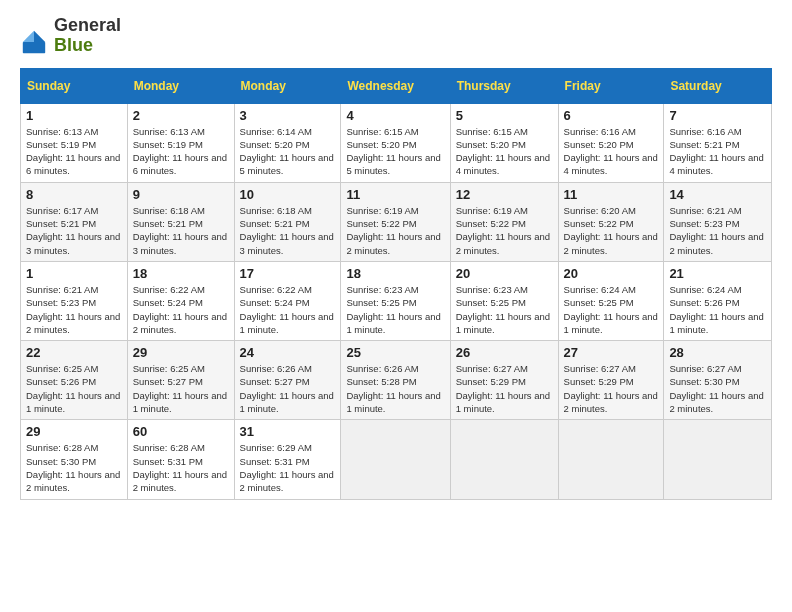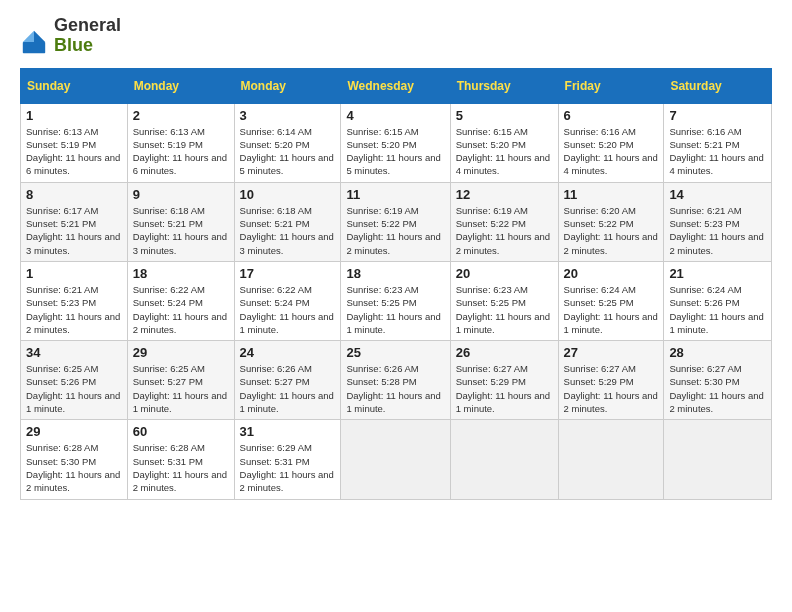--- a/index.html
+++ b/index.html
@@ -144,21 +144,21 @@
         <tr>
           <td><span class="day-num">1</span><span class="day-info">Sunrise: 6:21 AM<br>Sunset: 5:23 PM<br>Daylight: 11 hours and 2 minutes.</span></td>
           <td><span class="day-num">18</span><span class="day-info">Sunrise: 6:22 AM<br>Sunset: 5:24 PM<br>Daylight: 11 hours and 2 minutes.</span></td>
           <td><span class="day-num">17</span><span class="day-info">Sunrise: 6:22 AM<br>Sunset: 5:24 PM<br>Daylight: 11 hours and 1 minute.</span></td>
           <td><span class="day-num">18</span><span class="day-info">Sunrise: 6:23 AM<br>Sunset: 5:25 PM<br>Daylight: 11 hours and 1 minute.</span></td>
           <td><span class="day-num">20</span><span class="day-info">Sunrise: 6:23 AM<br>Sunset: 5:25 PM<br>Daylight: 11 hours and 1 minute.</span></td>
           <td><span class="day-num">20</span><span class="day-info">Sunrise: 6:24 AM<br>Sunset: 5:25 PM<br>Daylight: 11 hours and 1 minute.</span></td>
           <td><span class="day-num">21</span><span class="day-info">Sunrise: 6:24 AM<br>Sunset: 5:26 PM<br>Daylight: 11 hours and 1 minute.</span></td>
         </tr>
         <tr>
-          <td><span class="day-num">34</span><span class="day-info">Sunrise: 6:25 AM<br>Sunset: 5:26 PM<br>Daylight: 11 hours and 1 minute.</span></td>
+          <td><span class="day-num">22</span><span class="day-info">Sunrise: 6:25 AM<br>Sunset: 5:26 PM<br>Daylight: 11 hours and 1 minute.</span></td>
           <td><span class="day-num">29</span><span class="day-info">Sunrise: 6:25 AM<br>Sunset: 5:27 PM<br>Daylight: 11 hours and 1 minute.</span></td>
           <td><span class="day-num">24</span><span class="day-info">Sunrise: 6:26 AM<br>Sunset: 5:27 PM<br>Daylight: 11 hours and 1 minute.</span></td>
           <td><span class="day-num">25</span><span class="day-info">Sunrise: 6:26 AM<br>Sunset: 5:28 PM<br>Daylight: 11 hours and 1 minute.</span></td>
           <td><span class="day-num">26</span><span class="day-info">Sunrise: 6:27 AM<br>Sunset: 5:29 PM<br>Daylight: 11 hours and 1 minute.</span></td>
           <td><span class="day-num">27</span><span class="day-info">Sunrise: 6:27 AM<br>Sunset: 5:29 PM<br>Daylight: 11 hours and 2 minutes.</span></td>
           <td><span class="day-num">28</span><span class="day-info">Sunrise: 6:27 AM<br>Sunset: 5:30 PM<br>Daylight: 11 hours and 2 minutes.</span></td>
         </tr>
         <tr>
           <td><span class="day-num">29</span><span class="day-info">Sunrise: 6:28 AM<br>Sunset: 5:30 PM<br>Daylight: 11 hours and 2 minutes.</span></td>
           <td><span class="day-num">60</span><span class="day-info">Sunrise: 6:28 AM<br>Sunset: 5:31 PM<br>Daylight: 11 hours and 2 minutes.</span></td>

